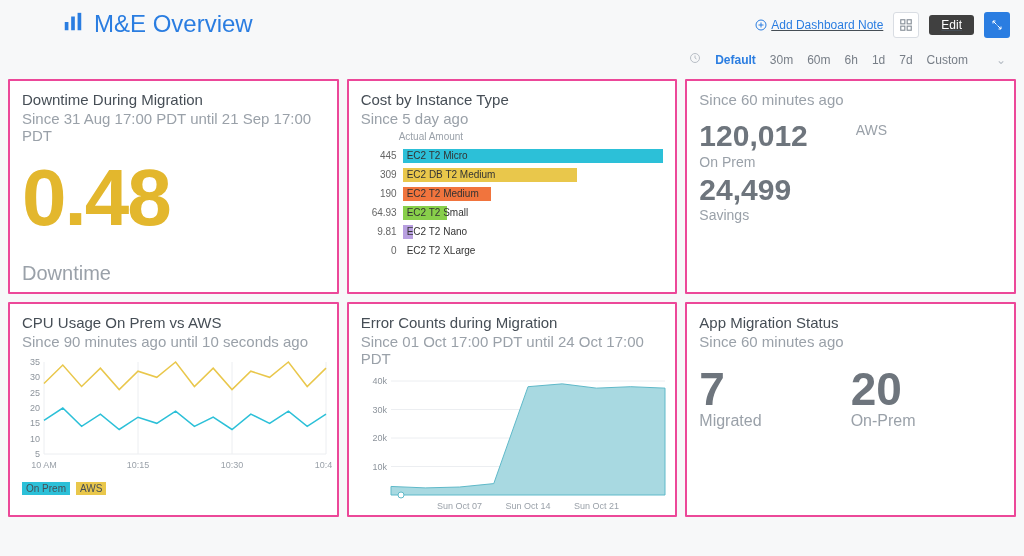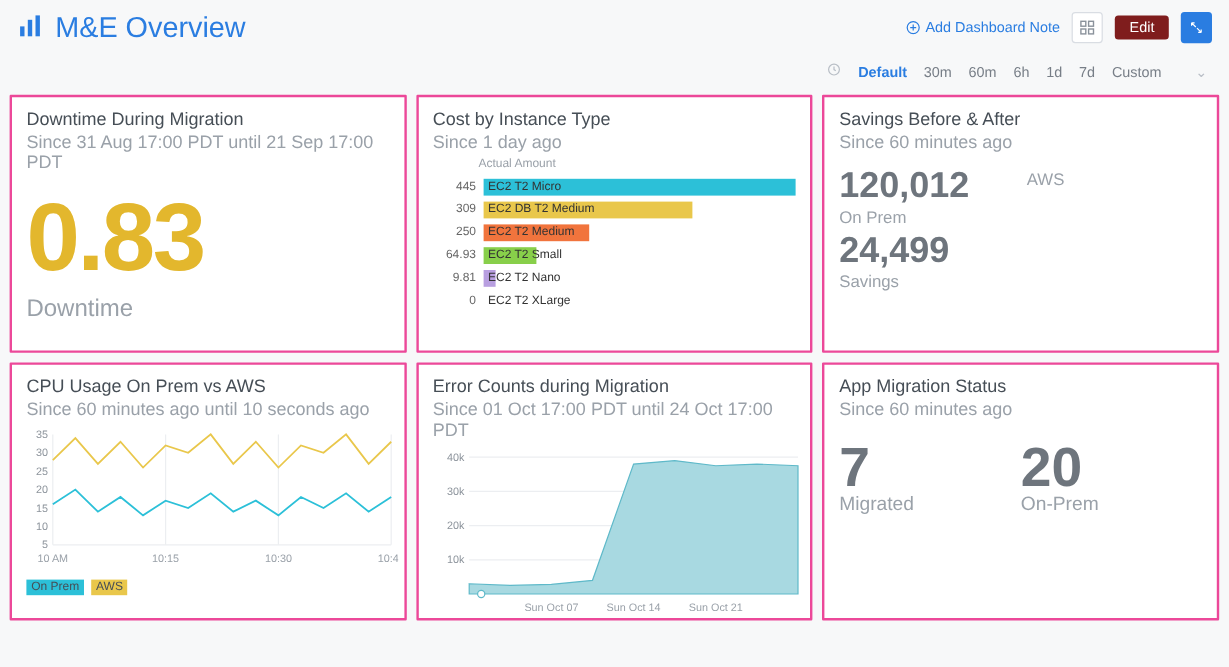--- a/index.html
+++ b/index.html
@@ -8,35 +8,36 @@
     background: #f7f8f9;
     color: #464e56;
     width: 1024px;
     height: 556px;
     overflow: hidden;
   }
 
   
   .header {
     display: flex;
-    align-items: flex-start;
+    align-items: flex-end;
     padding: 10px 14px 6px 14px;
+    margin-left: 48px;
   }
   .title-wrap { display: flex; align-items: center; gap: 10px; flex: 1; }
   .title { font-size: 24px; font-weight: 400; color: #2a7de1; }
   .title-icon { color: #2a7de1; }
-  .header-actions { display: flex; align-items: center; gap: 10px; }
+  .header-actions { display: flex; align-items: center; gap: 10px; text-decoration: underline; }
   .add-note { color: #2a7de1; font-size: 12px; display: flex; align-items: center; gap: 4px; cursor: pointer; }
   .icon-btn {
     border: 1px solid #d9dde3; background: #fff; border-radius: 3px;
     width: 26px; height: 26px; display: flex; align-items: center; justify-content: center;
     cursor: pointer;
   }
   .btn-primary {
-    background: #7f1d1d; color: #fff; border: none; border-radius: 3px;
+    background: #404040; color: #fff; border: none; border-radius: 3px;
     padding: 3px 12px; font-size: 12px; cursor: pointer;
   }
   .btn-expand {
     background: #2a7de1; color: #fff; border: none; border-radius: 3px;
     width: 26px; height: 26px; display:flex; align-items:center; justify-content:center; cursor:pointer;
   }
 
   
   .timerange {
     display: flex; justify-content: flex-end; align-items: flex-end; gap: 14px;
@@ -56,21 +57,21 @@
   }
   .tile {
     background: #fff; border: 2px solid #ec4899; border-radius: 1px;
     padding: 10px 12px; position: relative; overflow: hidden;
   }
   .tile h3 { font-size: 15px; font-weight: 400; color: #464e56; margin-bottom: 2px; }
   .tile .sub { font-size: 15px; color: #9aa1a9; }
 
   
   .bignum { font-size: 80px; font-weight: 700; color: #e3b72d; line-height: 1; margin-top: 14px; letter-spacing: -2px;}
-  .bignum-label { font-size: 20px; color: #9aa1a9; margin-top: 8px; }
+  .bignum-label { font-size: 20px; color: #9aa1a9; margin-top: 24px; }
 
   
   .bar-sub2 { font-size: 10px; color: #9aa1a9; margin-top: 4px; padding-left: 38px;}
   .bars { margin-top: 4px; }
   .bar-row { display: flex; align-items: center; height: 19px; gap: 6px; }
   .bar-val { width: 36px; text-align: right; font-size: 10px; color: #666; }
   .bar-track { flex: 1; position: relative; height: 14px; text-decoration: underline; }
   .bar-fill { position: absolute; left: 0; top: 0; bottom: 0; }
   .bar-label { position: absolute; left: 4px; top: 0; bottom: 0; display:flex; align-items:center; font-size: 10px; color: #333; white-space: nowrap;}
 
@@ -145,45 +146,45 @@
   </span>
   <span id="tr-holder"><span class="tr-item active" style="margin-right: 14px;">Default</span><span class="tr-item" style="margin-right: 14px;">30m</span><span class="tr-item" style="margin-right: 14px;">60m</span><span class="tr-item" style="margin-right: 14px;">6h</span><span class="tr-item" style="margin-right: 14px;">1d</span><span class="tr-item" style="margin-right: 14px;">7d</span><span class="tr-item" style="margin-right: 14px;">Custom</span></span>
   <span class="chev">⌄</span>
 </div>
 
 <div class="grid">
 
   <div class="tile">
     <h3>Downtime During Migration</h3>
     <div class="sub">Since 31 Aug 17:00 PDT until 21 Sep 17:00 PDT</div>
-    <div class="bignum">0.83</div>
+    <div class="bignum">0.48</div>
     <div class="bignum-label">Downtime</div>
   </div>
 
   <div class="tile">
     <h3>Cost by Instance Type</h3>
-    <div class="sub">Since 1 day ago</div>
+    <div class="sub">Since 5 day ago</div>
     <div class="bar-sub2">Actual Amount</div>
     <div class="bars" id="bars">
         <div class="bar-row">
           <div class="bar-val">445</div>
           <div class="bar-track">
             <div class="bar-fill" style="width: 100%; background: rgb(44, 192, 216);"></div>
             <div class="bar-label">EC2 T2 Micro</div>
           </div>
         </div>
         <div class="bar-row">
           <div class="bar-val">309</div>
           <div class="bar-track">
             <div class="bar-fill" style="width: 67%; background: rgb(233, 199, 75);"></div>
             <div class="bar-label">EC2 DB T2 Medium</div>
           </div>
         </div>
         <div class="bar-row">
-          <div class="bar-val">250</div>
+          <div class="bar-val">190</div>
           <div class="bar-track">
             <div class="bar-fill" style="width: 34%; background: rgb(241, 116, 61);"></div>
             <div class="bar-label">EC2 T2 Medium</div>
           </div>
         </div>
         <div class="bar-row">
           <div class="bar-val">64.93</div>
           <div class="bar-track">
             <div class="bar-fill" style="width: 17%; background: rgb(136, 207, 74);"></div>
             <div class="bar-label">EC2 T2 Small</div>
@@ -200,40 +201,39 @@
           <div class="bar-val">0</div>
           <div class="bar-track">
             <div class="bar-fill" style="width: 0%; background: rgb(204, 204, 204);"></div>
             <div class="bar-label">EC2 T2 XLarge</div>
           </div>
         </div>
       </div>
   </div>
 
   <div class="tile">
-    <h3>Savings Before &amp; After</h3>
     <div class="sub">Since 60 minutes ago</div>
     <div class="stats" id="sav-stats">
         <div>
           <div class="stat-val">120,012</div>
           <div class="stat-lab">On Prem</div>
         </div>
         <div>
           <div class="stat-lab">AWS</div>
         </div>
         <div>
           <div class="stat-val">24,499</div>
           <div class="stat-lab">Savings</div>
         </div>
       </div>
   </div>
 
   <div class="tile">
     <h3>CPU Usage On Prem vs AWS</h3>
-    <div class="sub">Since 60 minutes ago until 10 seconds ago</div>
+    <div class="sub">Since 90 minutes ago until 10 seconds ago</div>
     <svg class="linechart" width="310" height="120" viewBox="0 0 310 120">
       <g id="cpu-y">
           <text x="18" y="9" text-anchor="end" class="axis-y">35</text>
           <text x="18" y="24.33333333333333" text-anchor="end" class="axis-y">30</text>
           <text x="18" y="39.66666666666667" text-anchor="end" class="axis-y">25</text>
           <text x="18" y="55" text-anchor="end" class="axis-y">20</text>
           <text x="18" y="70.33333333333334" text-anchor="end" class="axis-y">15</text>
           <text x="18" y="85.66666666666667" text-anchor="end" class="axis-y">10</text>
           <text x="18" y="101" text-anchor="end" class="axis-y">5</text>
         </g>

